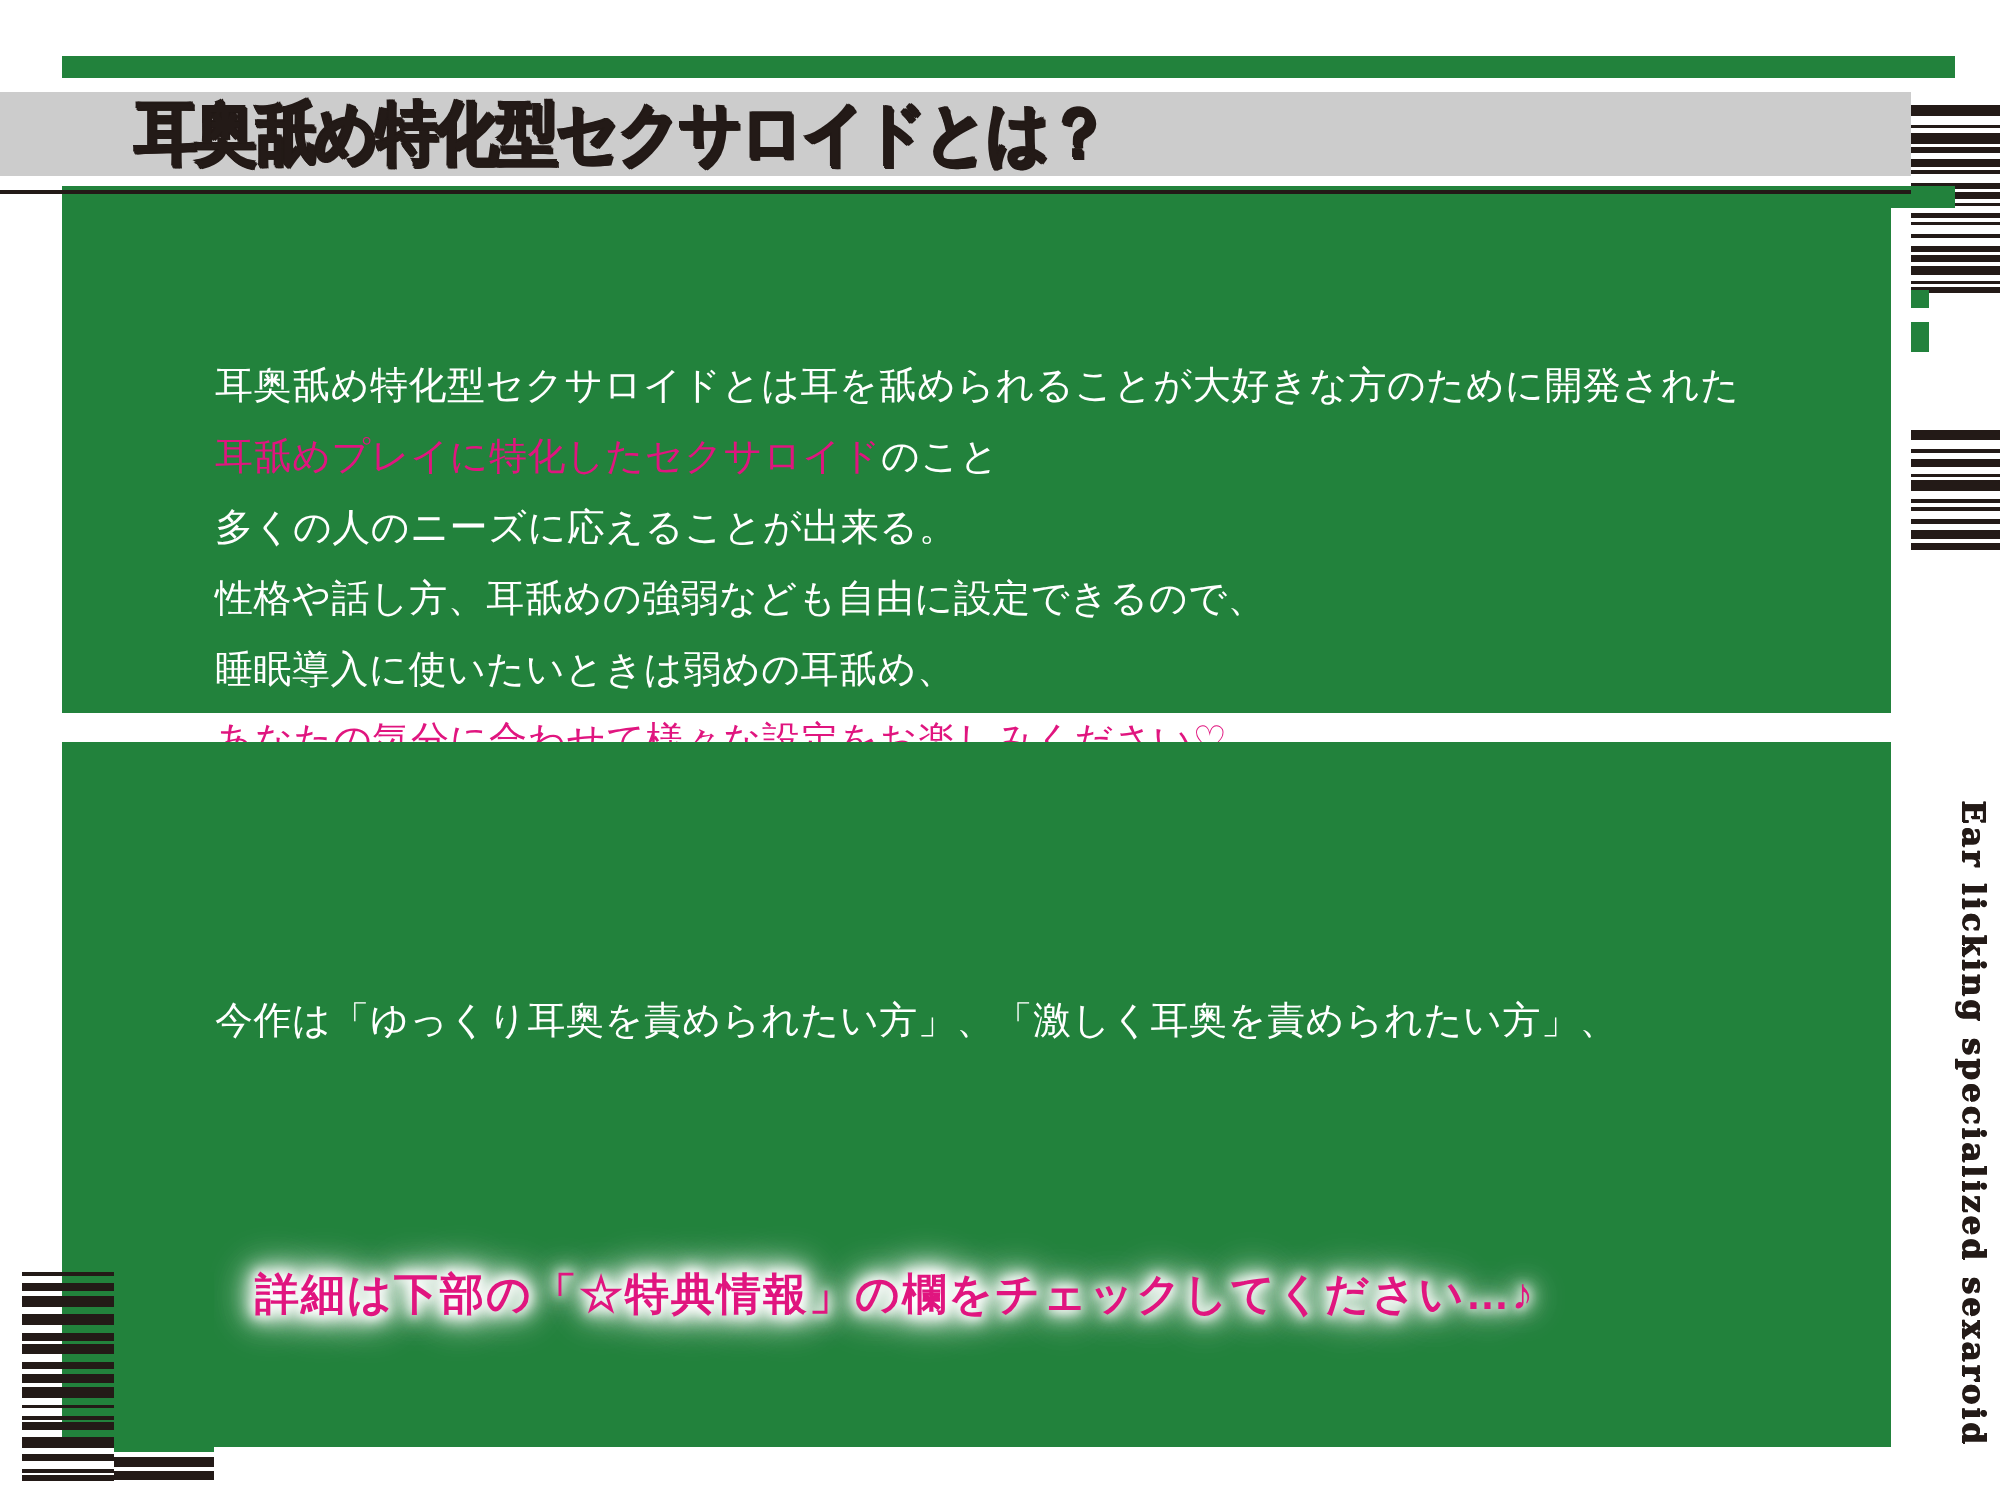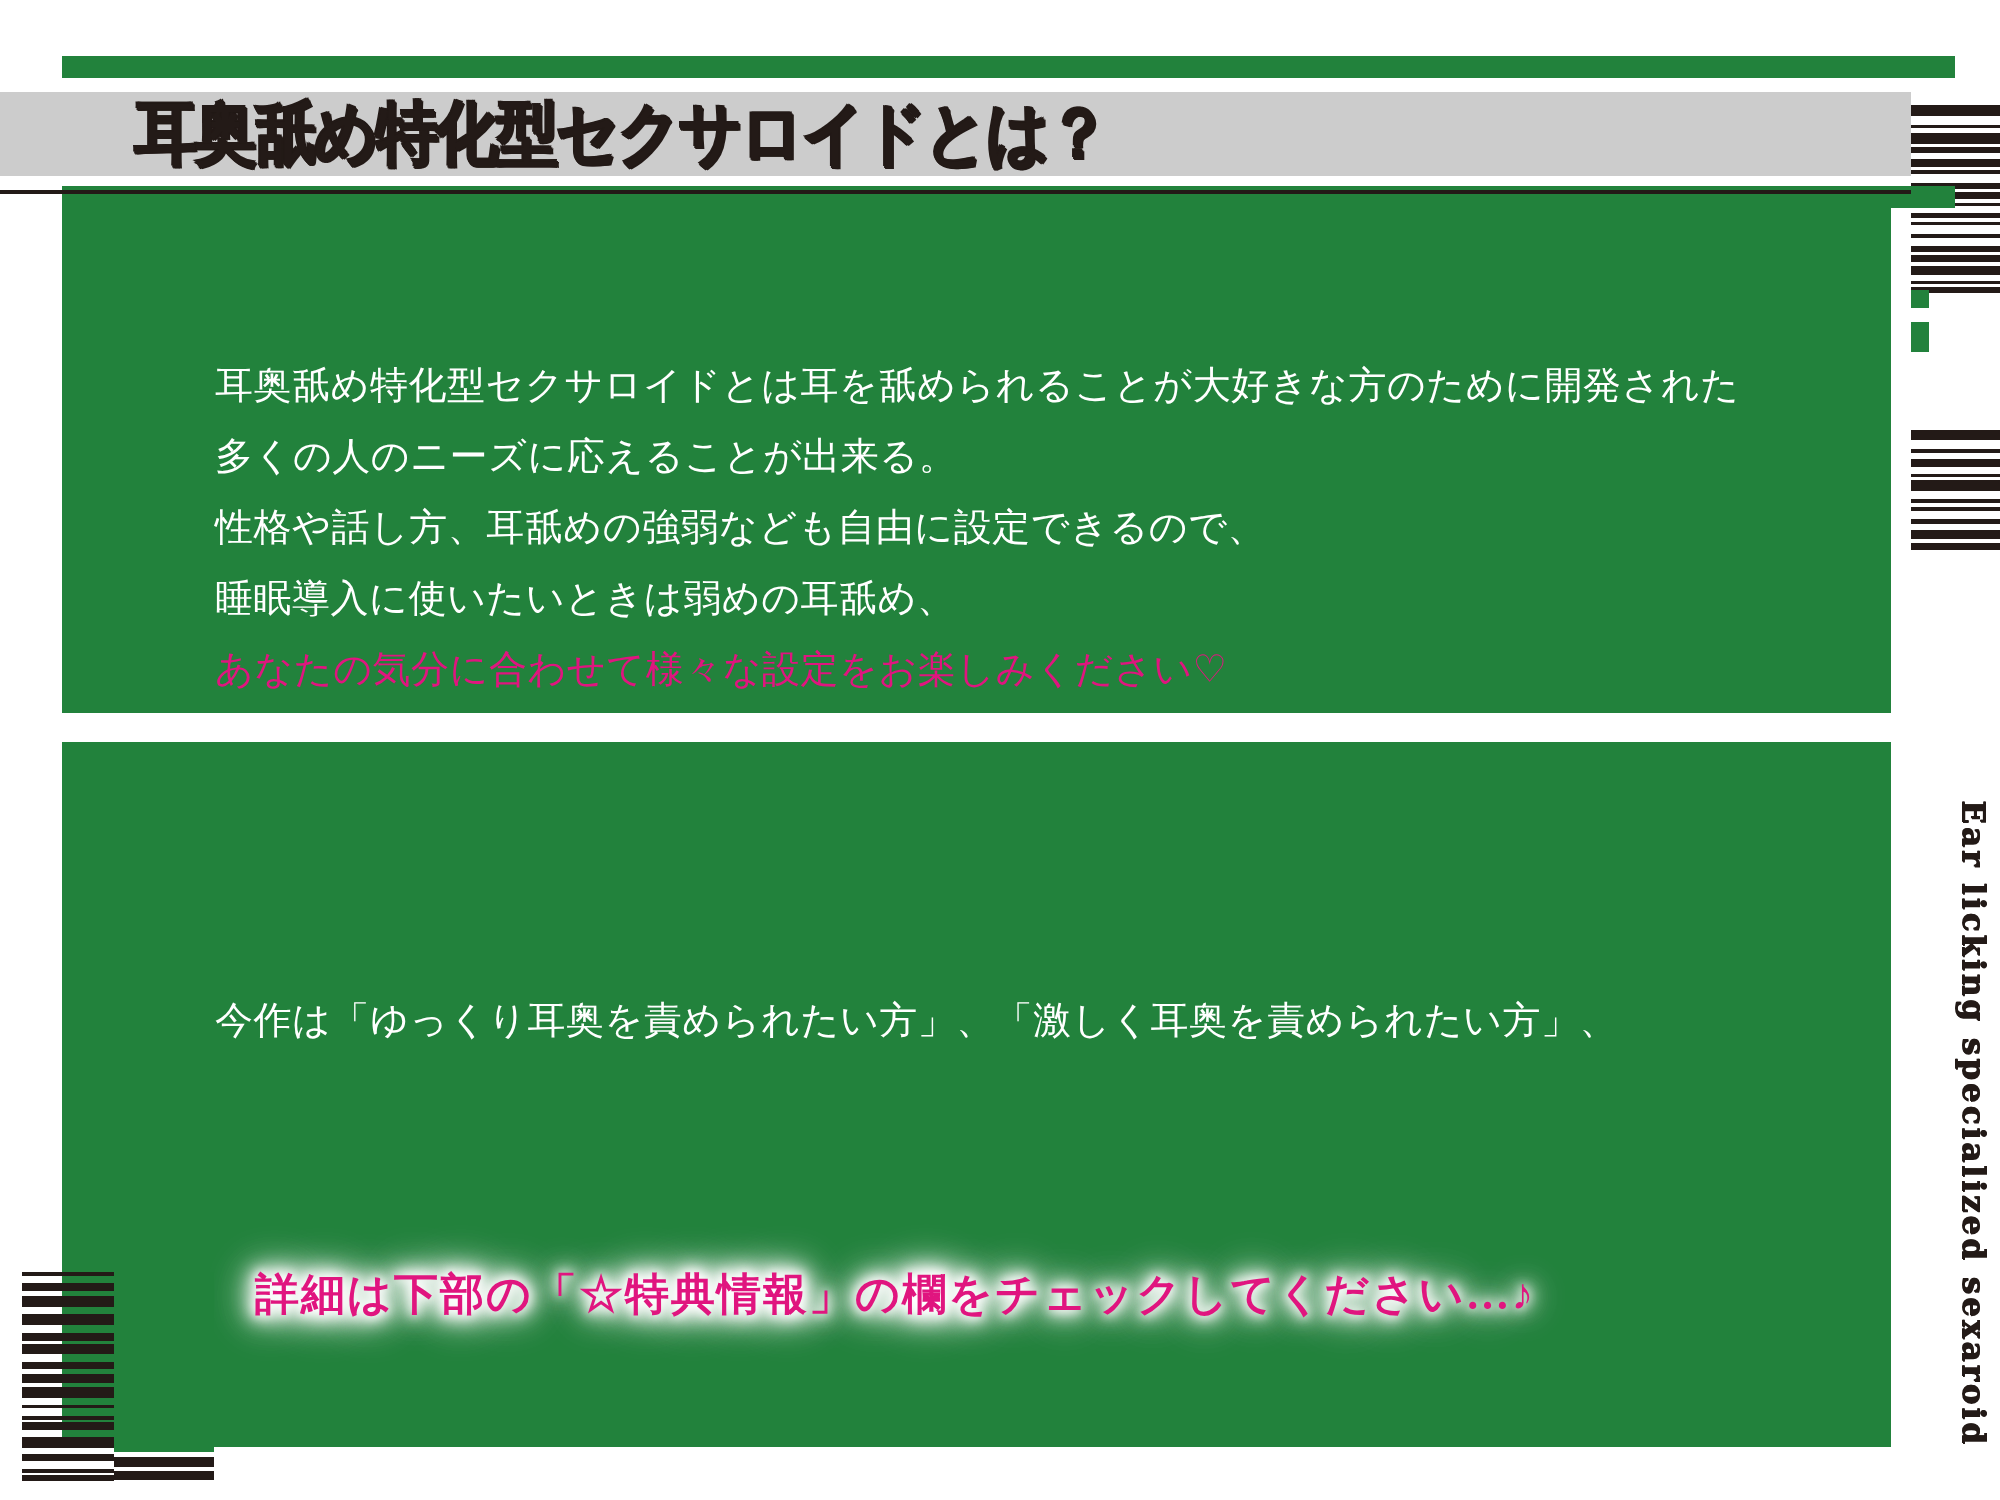--- a/index.html
+++ b/index.html
@@ -116,21 +116,21 @@
 
   .p2-lines { position: absolute; left: 215px; top: 995px; text-align: right; }
   .p2-lines .body-line { position: relative; left: 0; display: block; margin-bottom: 20px; }
 
   
   .callout {
     position: absolute;
     left: 255px;
     top: 1265px;
     white-space: nowrap;
-    font-family: Liberation Serif, serif;
+    font-family: Liberation Sans, sans-serif;
     font-size: 44px;
     font-weight: 700;
     color: #e0157f;
     letter-spacing: 2px;
     text-shadow:
       0 0 10px #ffffff, 0 0 18px #ffffff, 0 0 26px #ffffff,
       0 0 34px #ffffff, 0 0 42px #ffffff, 0 0 50px #ffffff,
       0 0 14px #ffffff, 0 0 22px #ffffff;
   }
 
@@ -189,20 +189,23 @@
 
 <div class="green-bar-under"></div>
 
 <div class="rule-h" style="left:0px; top:190px; width:1933px;"></div>
 <div class="rule-v" style="left:1929px; top:0px; height:1500px;"></div>
 
 <div class="panel" id="panel-1"></div>
 <div class="p1-lines">
   <div class="body-line">
     <span class="white">耳奥舐め特化型セクサロイドとは耳を舐められることが大好きな方のために開発された</span>
+  </div>
+  <div class="body-line">
+    <span class="pink">耳舐めプレイに特化したセクサロイド</span><span class="white">のこと</span>
   </div>
   <div class="body-line">
     <span class="white">多くの人のニーズに応えることが出来る。</span>
   </div>
   <div class="body-line">
     <span class="white">性格や話し方、耳舐めの強弱なども自由に設定できるので、</span>
   </div>
   <div class="body-line">
     <span class="white">睡眠導入に使いたいときは弱めの耳舐め、</span>
   </div>

